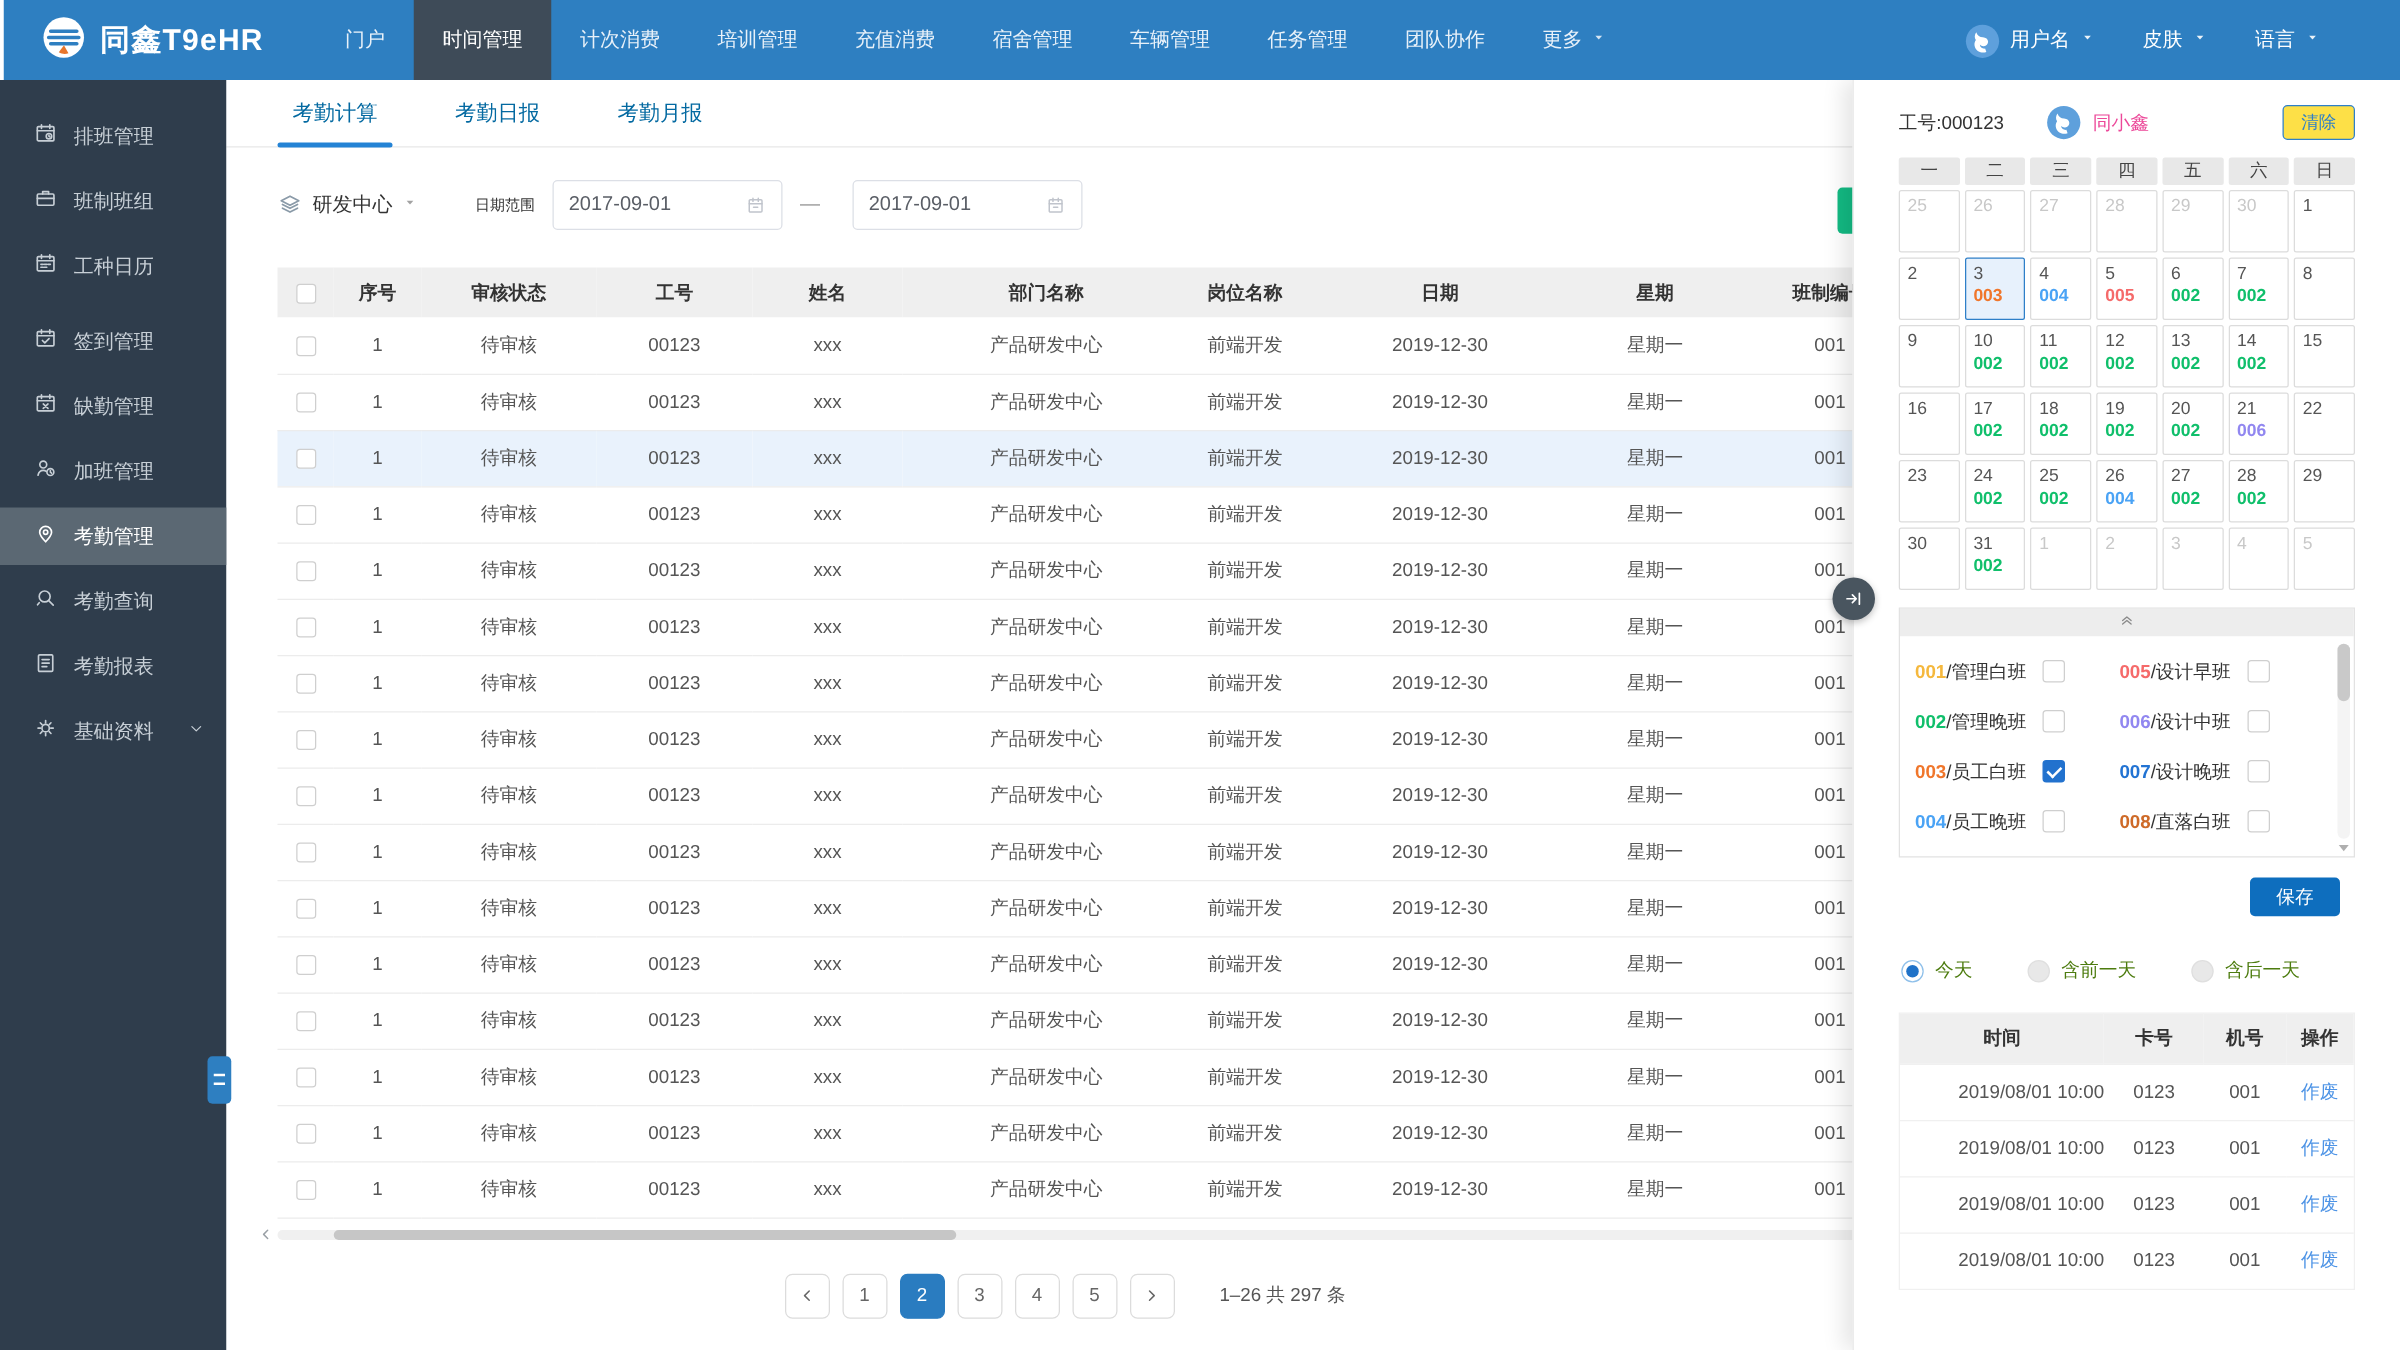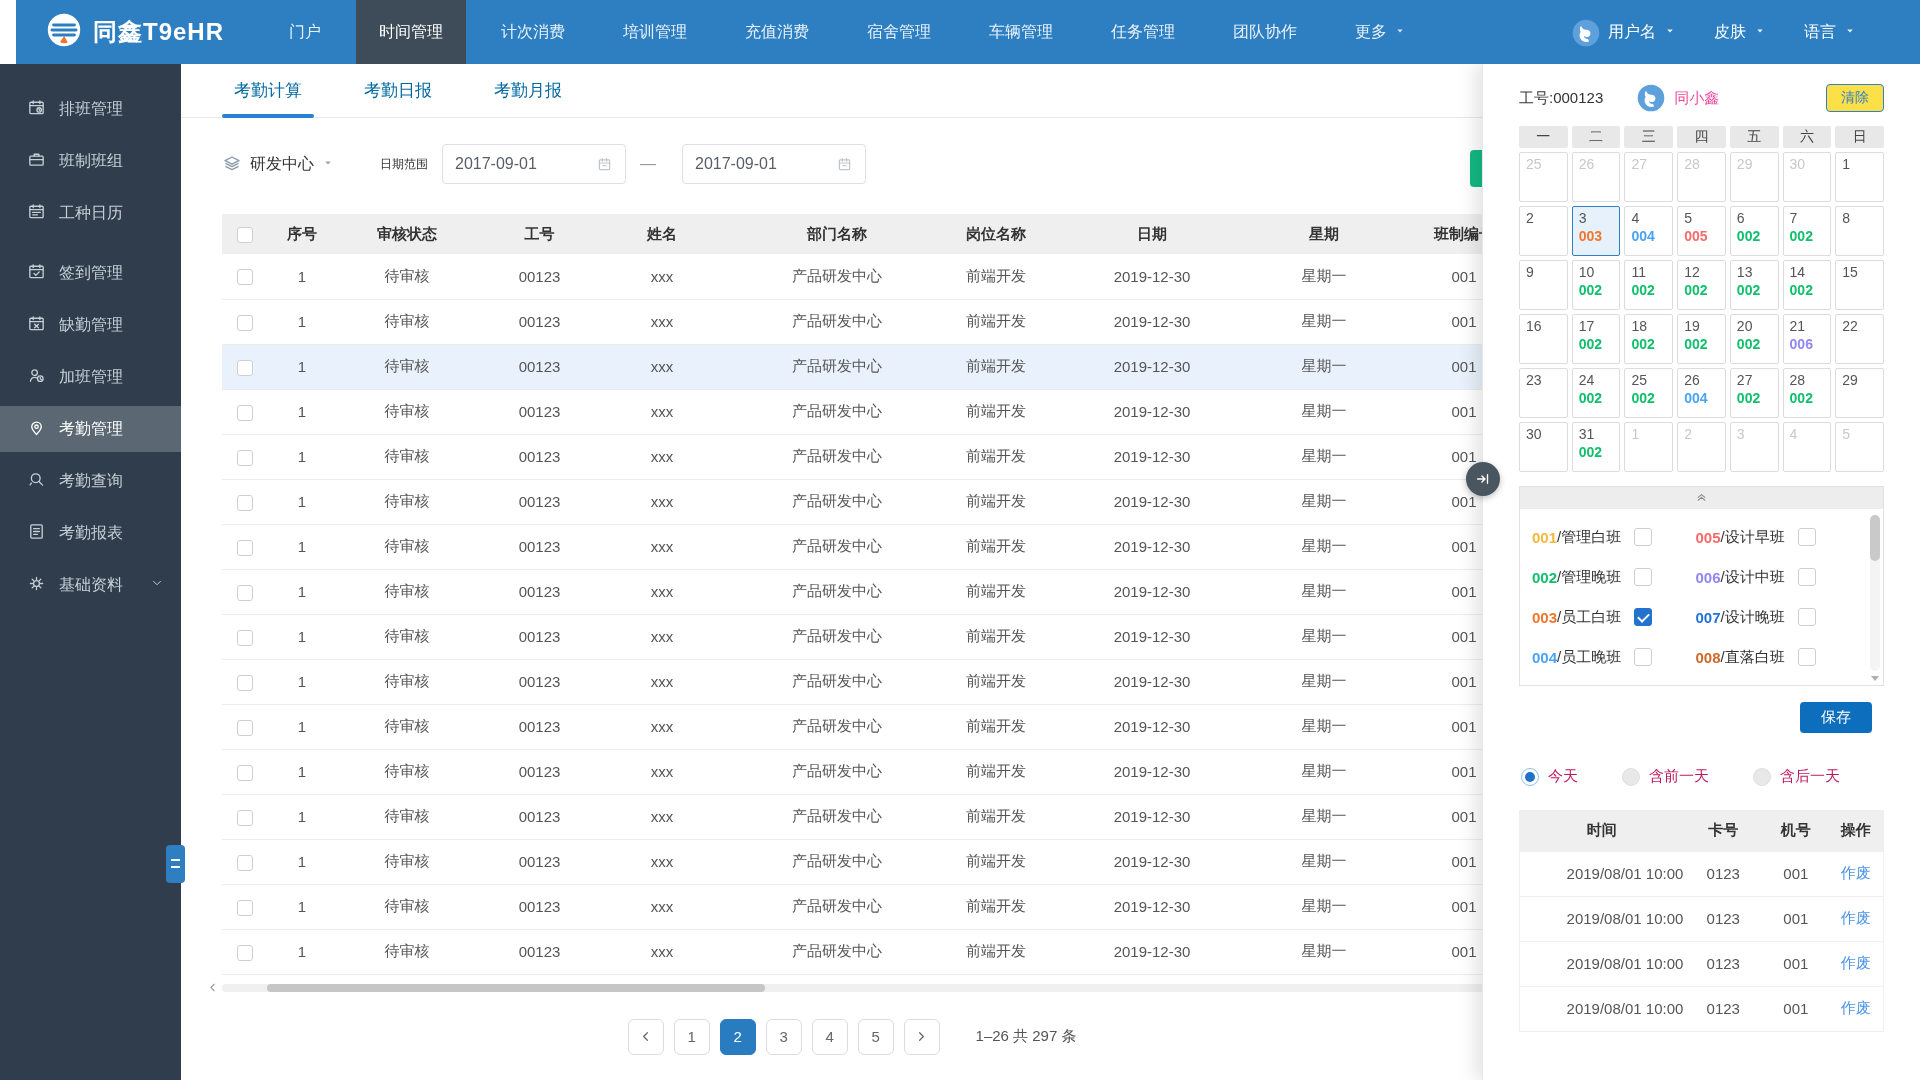--- a/index.html
+++ b/index.html
@@ -1,25 +1,25 @@
 <!DOCTYPE html>
 <html><head>
 <meta charset="utf-8">
 <style>
   * { box-sizing: border-box; margin: 0; padding: 0; }
   html,body { width:1920px; height:1080px; overflow:hidden; background:#fff;
     font-family:"Liberation Sans", sans-serif; }
   body { position:relative; }
 
   
-  .navbar { position:absolute; top:0; left:16px; right:0; height:64px; background:#2E7FC1;
+  .navbar { position:absolute; top:0; left:3px; right:0; height:64px; background:#2E7FC1;
     display:flex; align-items:center; color:#fff; z-index:60; }
   .logo { display:flex; align-items:center; gap:11px; padding:0 30px; min-width:250px; }
   .logo-text { font-size:24px; font-weight:bold; letter-spacing:1px; }
-  .nav-items { display:flex; height:100%;gap:12px; }
+  .nav-items { display:flex; height:100%; }
   .nav-item { padding:0 23px; height:100%; display:flex; align-items:center; gap:7px;
     font-size:16px; color:#E8F1F9; cursor:pointer; }
   .nav-item.active { background:#3E4B58; color:#fff; }
   .nav-right { margin-left:auto; display:flex; align-items:center; gap:38px; padding-right:64px; }
   .nav-menu { display:flex; align-items:center; gap:8px; font-size:16px; cursor:pointer; }
   .caret { opacity:.9; }
 
   
   .sidebar { position:absolute; top:64px; left:0; bottom:0; width:181px; background:#2F3D4C;
     z-index:30; padding-top:22px; }
@@ -127,21 +127,21 @@
     background:#C9C9C9; border-radius:5px; cursor:grab; }
   .shift-scroll .down { position:absolute; bottom:-10px; left:1px; width:0; height:0;
     border-left:4px solid transparent; border-right:4px solid transparent;
     border-top:5px solid #AFAFAF; }
 
   .save-row { margin:16px 48px 0 4px; display:flex; justify-content:flex-end; }
   .save-btn { width:72px; height:31px; background:#0E6EBE; border:none; border-radius:4px;
     color:#fff; font-size:15px; cursor:pointer; }
 
   .day-options { margin:34px 0 0 38px; display:flex; align-items:center; gap:44px;
-    font-size:15px; color:#be185d; }
+    font-size:15px; color:#4d7c0f; }
   .day-opt { display:flex; align-items:center; cursor:pointer; }
   .radio { width:18px; height:18px; border-radius:50%; background:#E8E8E8;
     border:1px solid #DFDFDF; margin-right:9px; position:relative; }
   .radio.selected { background:#fff; border-color:#8FC0EA; }
   .radio.selected::after { content:""; position:absolute; left:3px; top:3px; width:10px;
     height:10px; border-radius:50%; background:#1F72C8; }
 
   .log-wrap { margin:24px 36px 0; border:1px solid #F0F0F0; }
   table.log { border-collapse:collapse; width:100%; table-layout:fixed; font-size:15px; }
   table.log thead th { background:#EFEFEF; height:40px; font-weight:bold; color:#333;

